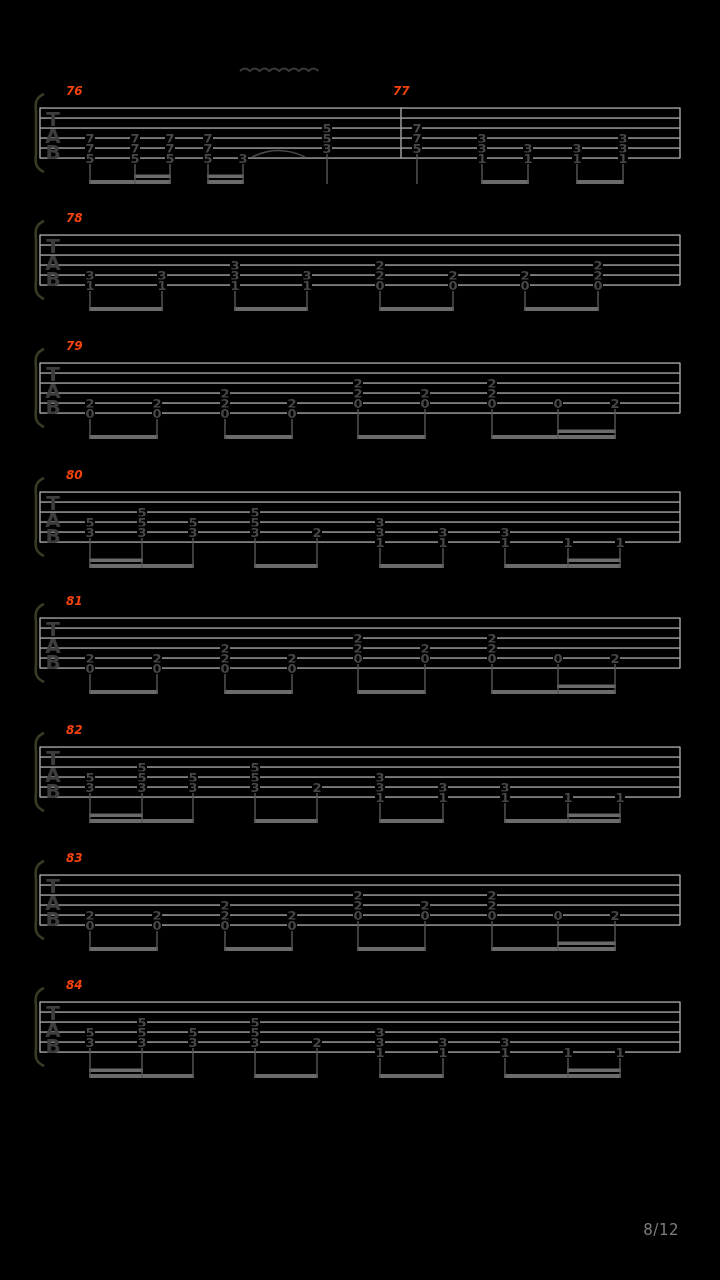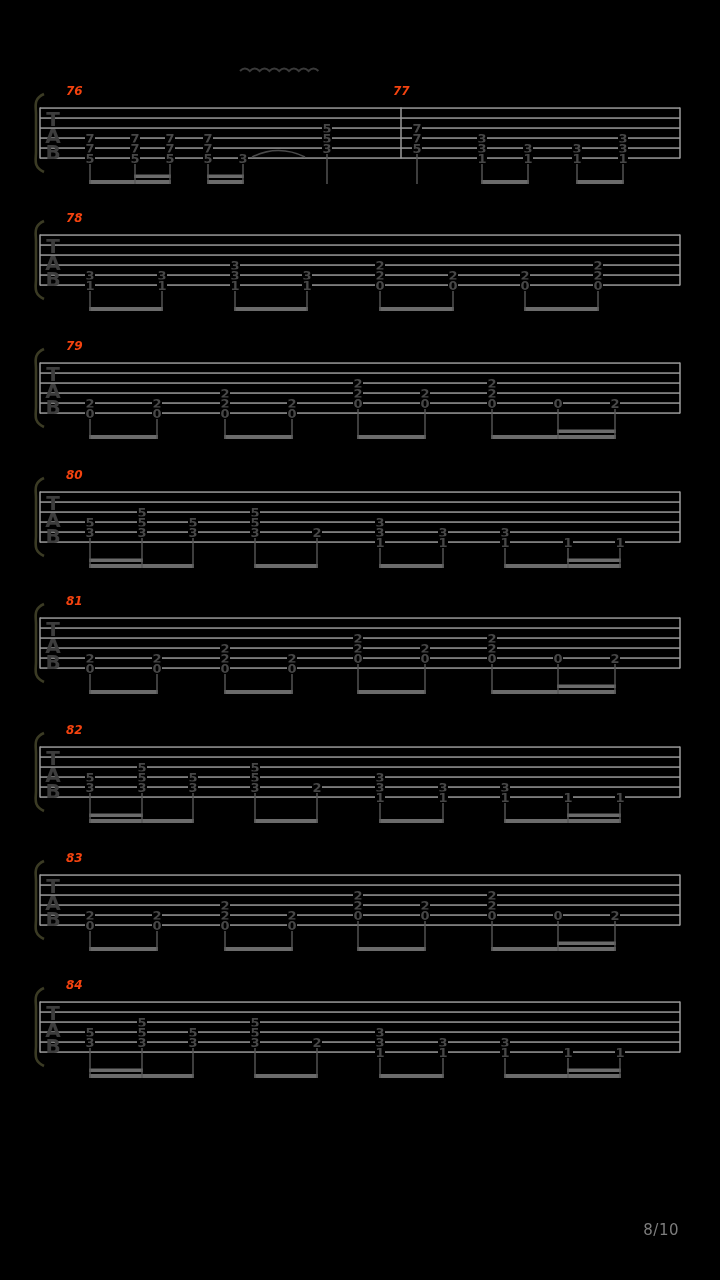--- a/index.html
+++ b/index.html
@@ -581,14 +581,14 @@
         <rect x="500" y="1046.5" width="10" height="11" fill="#000000"></rect>
         <text x="505" y="1056.7" fill="#474747" text-anchor="middle" font-size="13px" font-weight="bold">1</text>
         <rect x="567.3" y="1058" width="1.4" height="20" fill="#585858"></rect>
         <rect x="563" y="1046.5" width="10" height="11" fill="#000000"></rect>
         <text x="568" y="1056.7" fill="#474747" text-anchor="middle" font-size="13px" font-weight="bold">1</text>
         <rect x="619.3" y="1058" width="1.4" height="20" fill="#585858"></rect>
         <rect x="615" y="1046.5" width="10" height="11" fill="#000000"></rect>
         <text x="620" y="1056.7" fill="#474747" text-anchor="middle" font-size="13px" font-weight="bold">1</text>
       </g>
     </svg>
-  <div class="page-indicator" style="color: rgb(125, 125, 125);">8/10</div>
+  <div class="page-indicator" style="color: rgb(125, 125, 125);">8/12</div>
 </div>
 
 </body></html>

